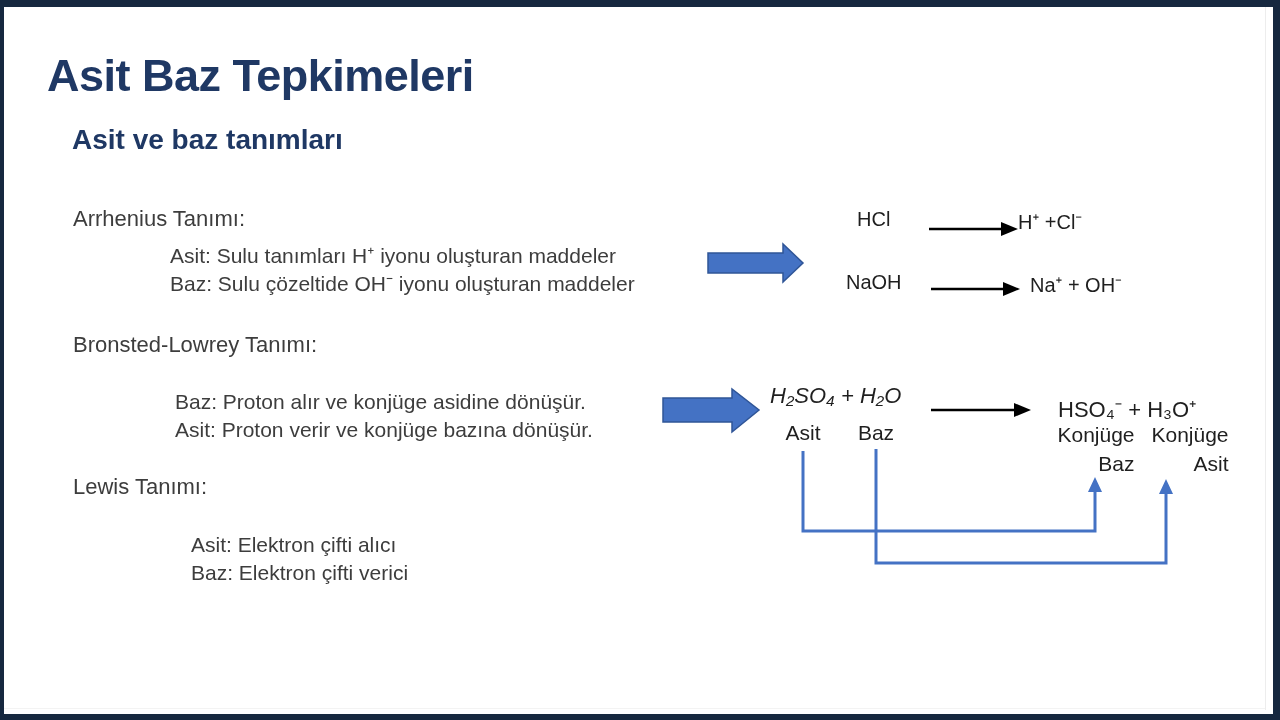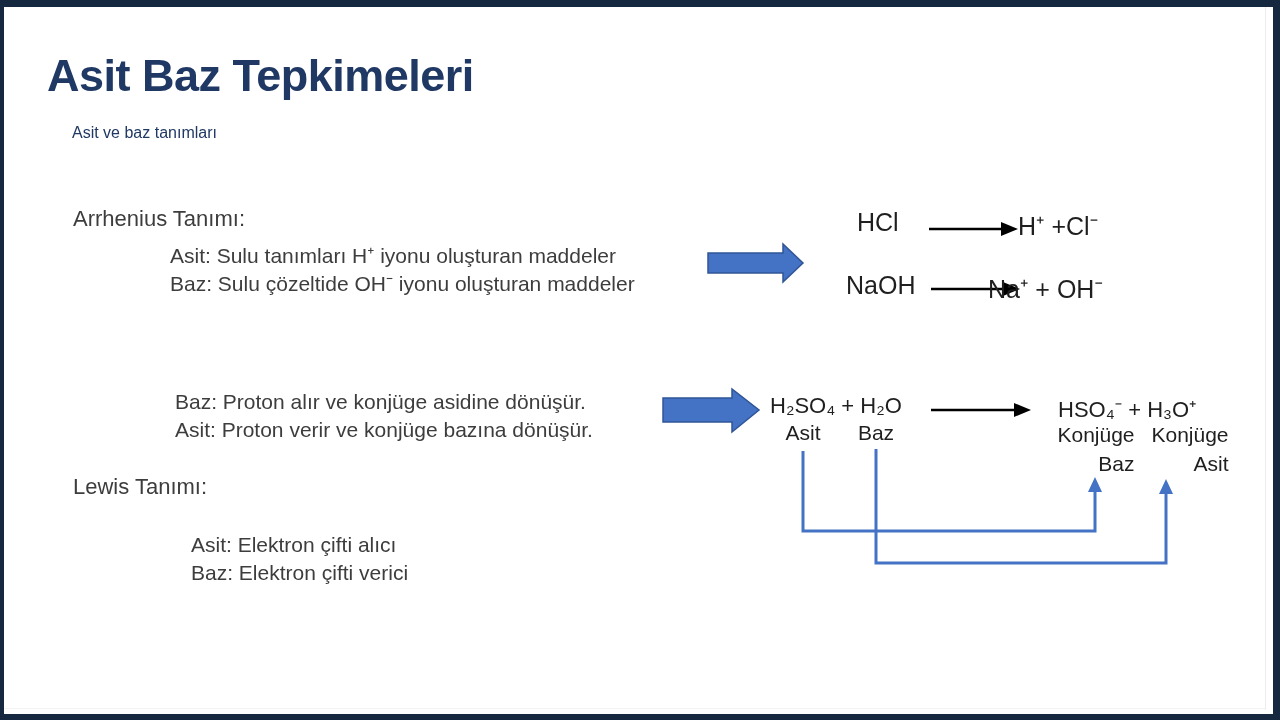--- a/index.html
+++ b/index.html
@@ -15,33 +15,33 @@
   .edge-right{position:absolute;left:1265px;top:7px;width:1px;height:703px;background:#ededed;}
   .edge-bottom{position:absolute;left:4px;top:708px;width:1261px;height:1px;background:#f3f3f3;}
 
   .title{
     position:absolute;left:47px;top:50px;
     font-size:45px;font-weight:800;letter-spacing:-0.5px;
     color:var(--navy-text);white-space:nowrap;
   }
   .subtitle{
     position:absolute;left:72px;top:124px;
-    font-size:16px;font-weight:400;color:var(--navy-text);white-space:nowrap;
+    font-size:28px;font-weight:700;color:var(--navy-text);white-space:nowrap;
   }
   .heading{
     position:absolute;font-size:22px;font-weight:300;color:var(--body-text);white-space:nowrap;
   }
   .deflines{
     position:absolute;font-size:21px;font-weight:300;color:var(--body-text);
     line-height:28px;white-space:nowrap;
   }
   .eq{
     position:absolute;font-weight:300;color:var(--equation-text);white-space:nowrap;
   }
-  .eq-lg{font-size:25px;}
+  .eq-lg{font-size:20px;}
   .eq-md{font-size:22px;}
   .chem-label{
     position:absolute;font-size:21px;font-weight:300;color:var(--equation-text);
     transform:translateX(-50%);text-align:right;line-height:29px;white-space:nowrap;
   }
   svg{position:absolute;display:block;}
   .block-arrow polygon{fill:var(--arrow-blue-fill);stroke:var(--arrow-blue-edge);stroke-width:1.5;}
   .rxn-arrow line{stroke:var(--reaction-arrow-black);stroke-width:2.6;}
   .rxn-arrow polygon{fill:var(--reaction-arrow-black);}
   .connector path{stroke:var(--connector-blue);stroke-width:3;fill:none;}
@@ -77,32 +77,33 @@
     <line x1="1" y1="9" x2="74" y2="9"></line>
     <polygon points="73,2 90,9 73,16"></polygon>
   </svg>
   <div class="eq eq-lg" style="left:1018px;top:208px;">H⁺ +Cl⁻</div>
 
   <div class="eq eq-lg" style="left:846px;top:271px;">NaOH</div>
   <svg class="rxn-arrow" style="left:930px;top:280px;" width="92" height="18" viewBox="0 0 92 18">
     <line x1="1" y1="9" x2="74" y2="9"></line>
     <polygon points="73,2 90,9 73,16"></polygon>
   </svg>
-  <div class="eq eq-lg" style="left:988px;top:271px;">Na⁺ + OH⁻</div>
+  <div class="eq eq-lg" style="left:1030px;top:271px;">Na⁺ + OH⁻</div>
 
+  <div class="heading" style="left:73px;top:332px;">Bronsted-Lowrey Tanımı:</div>
   <div class="deflines" style="left:175px;top:388px;">
     <div>Baz: Proton alır ve konjüge asidine dönüşür.</div>
     <div>Asit: Proton verir ve konjüge bazına dönüşür.</div>
   </div>
 
   <svg class="block-arrow" style="left:662px;top:387px;" width="99" height="47" viewBox="0 0 99 47">
     <polygon points="1,11 70,11 70,2 97,23 70,45 70,35 1,35"></polygon>
   </svg>
 
-  <div class="eq eq-md" style="left:770px;top:393px;">H₂SO₄ + H₂O</div>
+  <div class="eq eq-md" style="left:770px;top:383px;font-style:italic;">H₂SO₄ + H₂O</div>
   <svg class="rxn-arrow" style="left:930px;top:401px;" width="104" height="18" viewBox="0 0 104 18">
     <line x1="1" y1="9" x2="85" y2="9"></line>
     <polygon points="84,2 101,9 84,16"></polygon>
   </svg>
   <div class="eq eq-md" style="left:1058px;top:393px;">HSO₄⁻ + H₃O⁺</div>
 
   <div class="chem-label" style="left:803px;top:418px;">Asit</div>
   <div class="chem-label" style="left:876px;top:418px;">Baz</div>
 
   <div class="chem-label" style="left:1096px;top:420px;">

